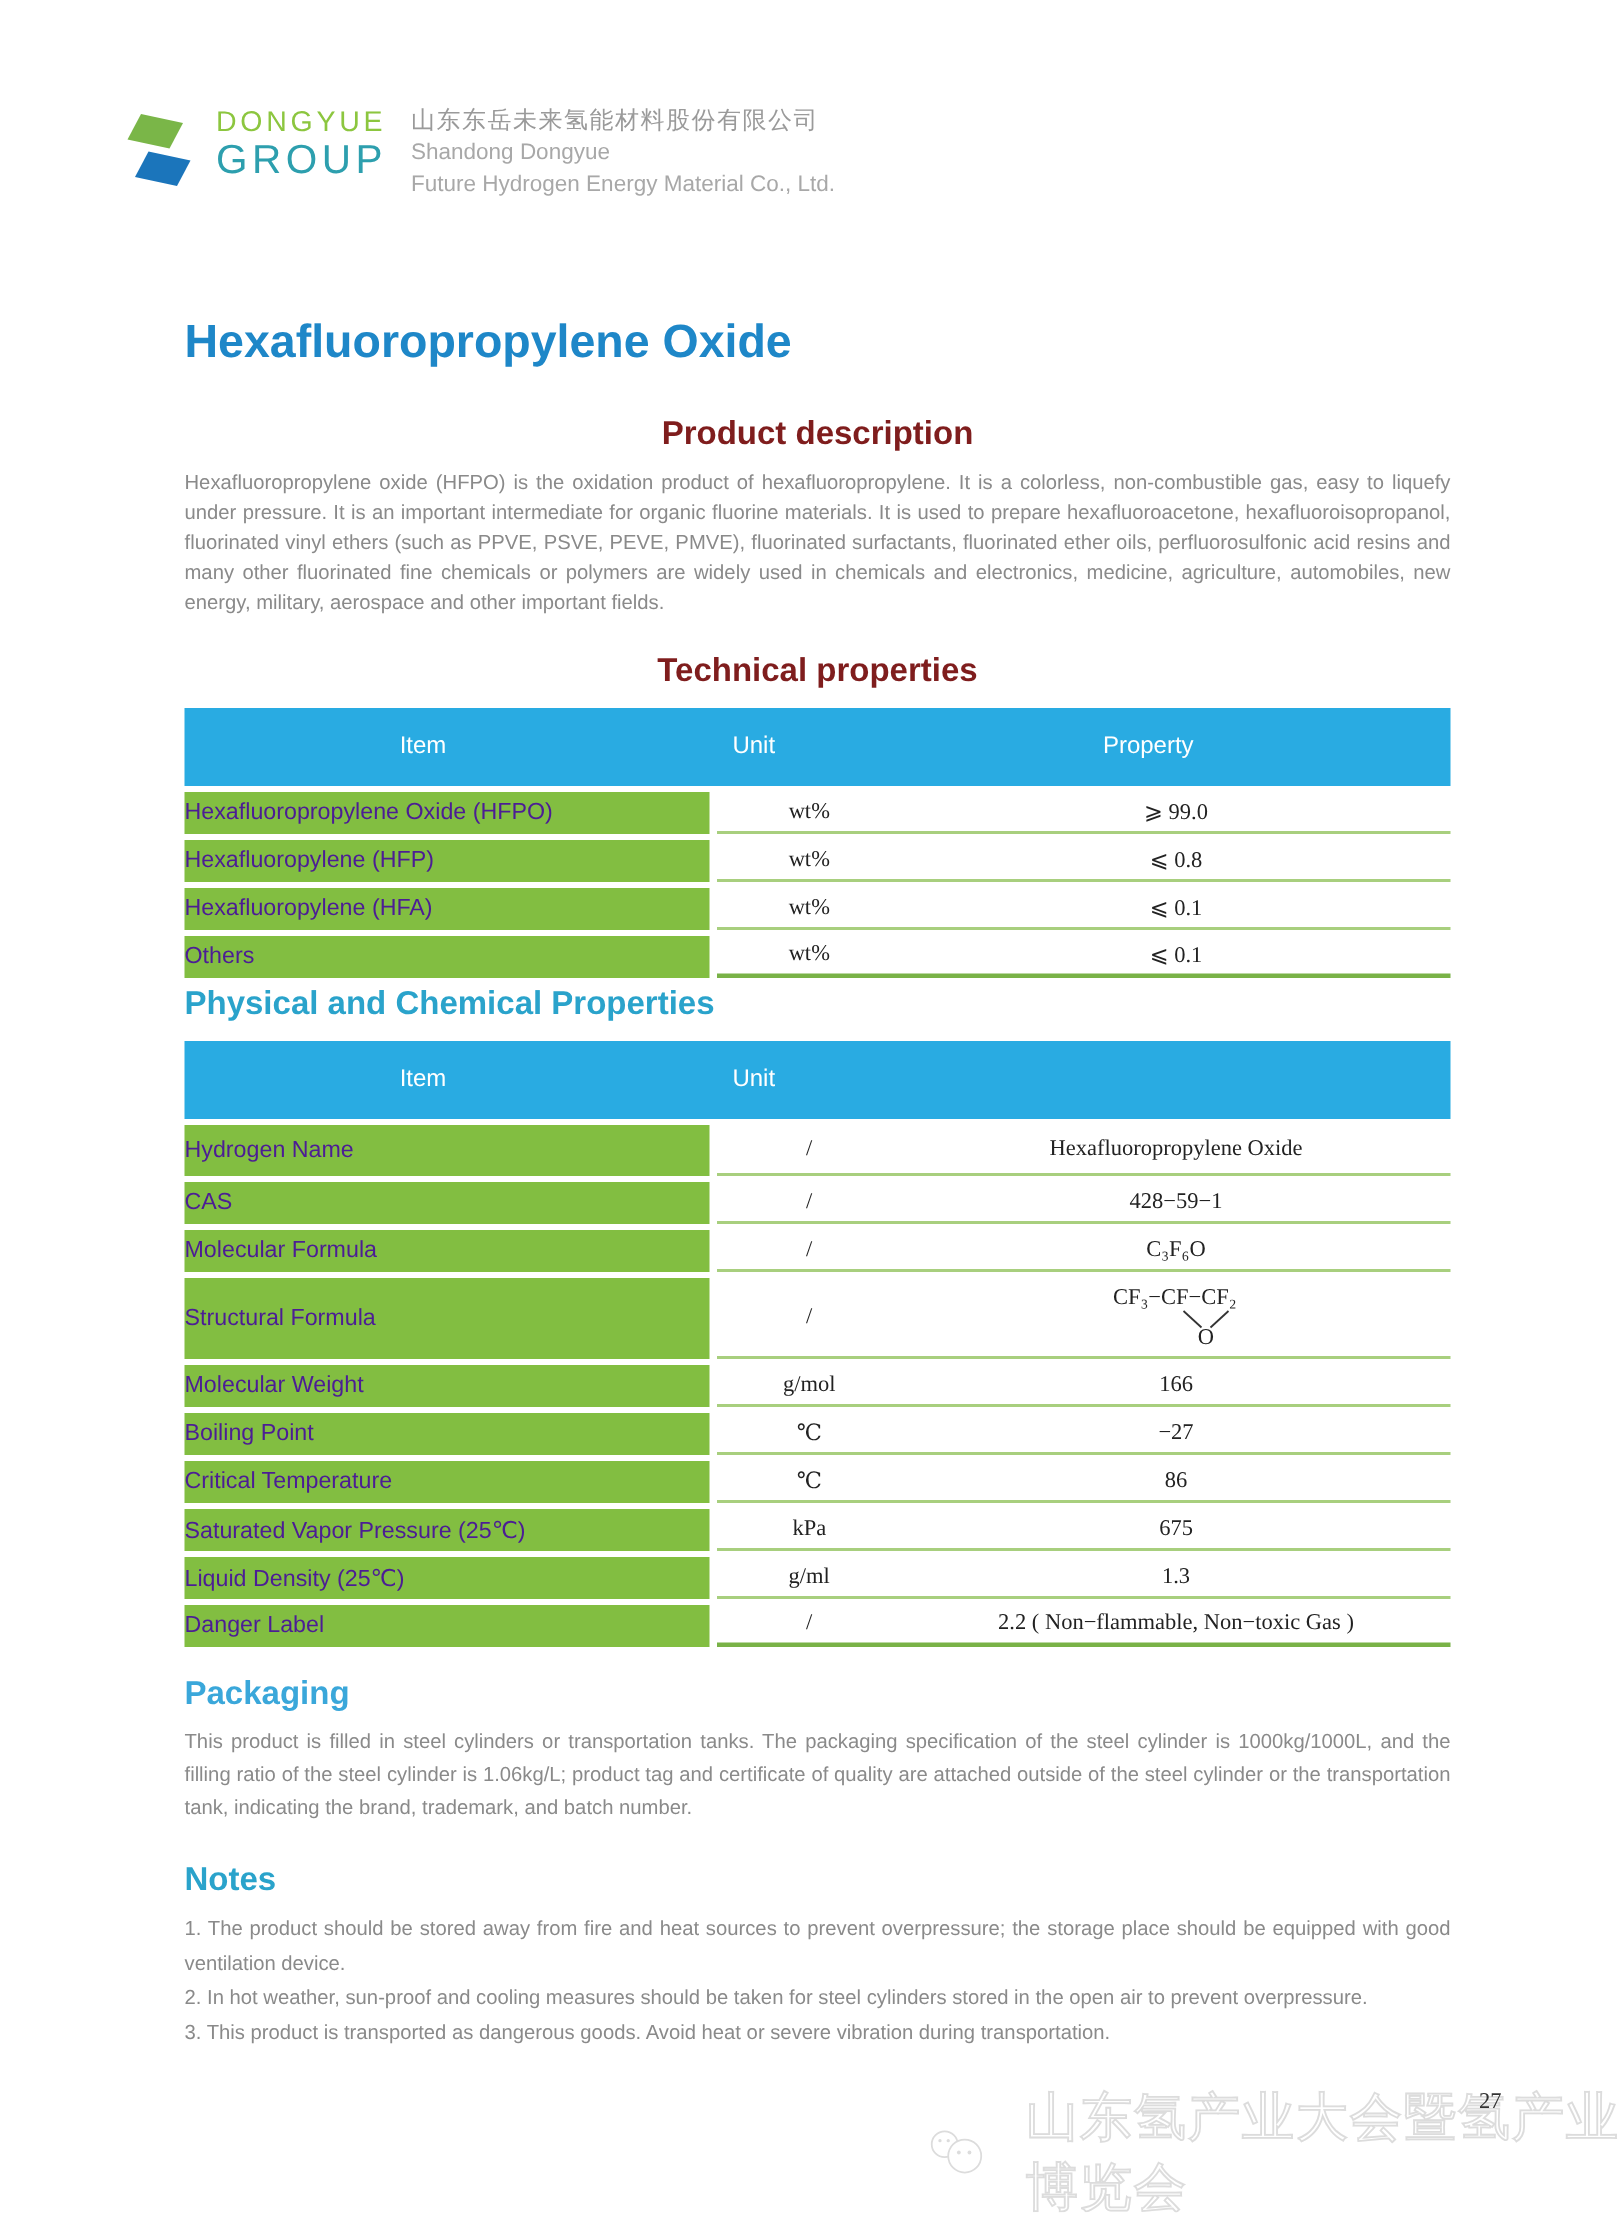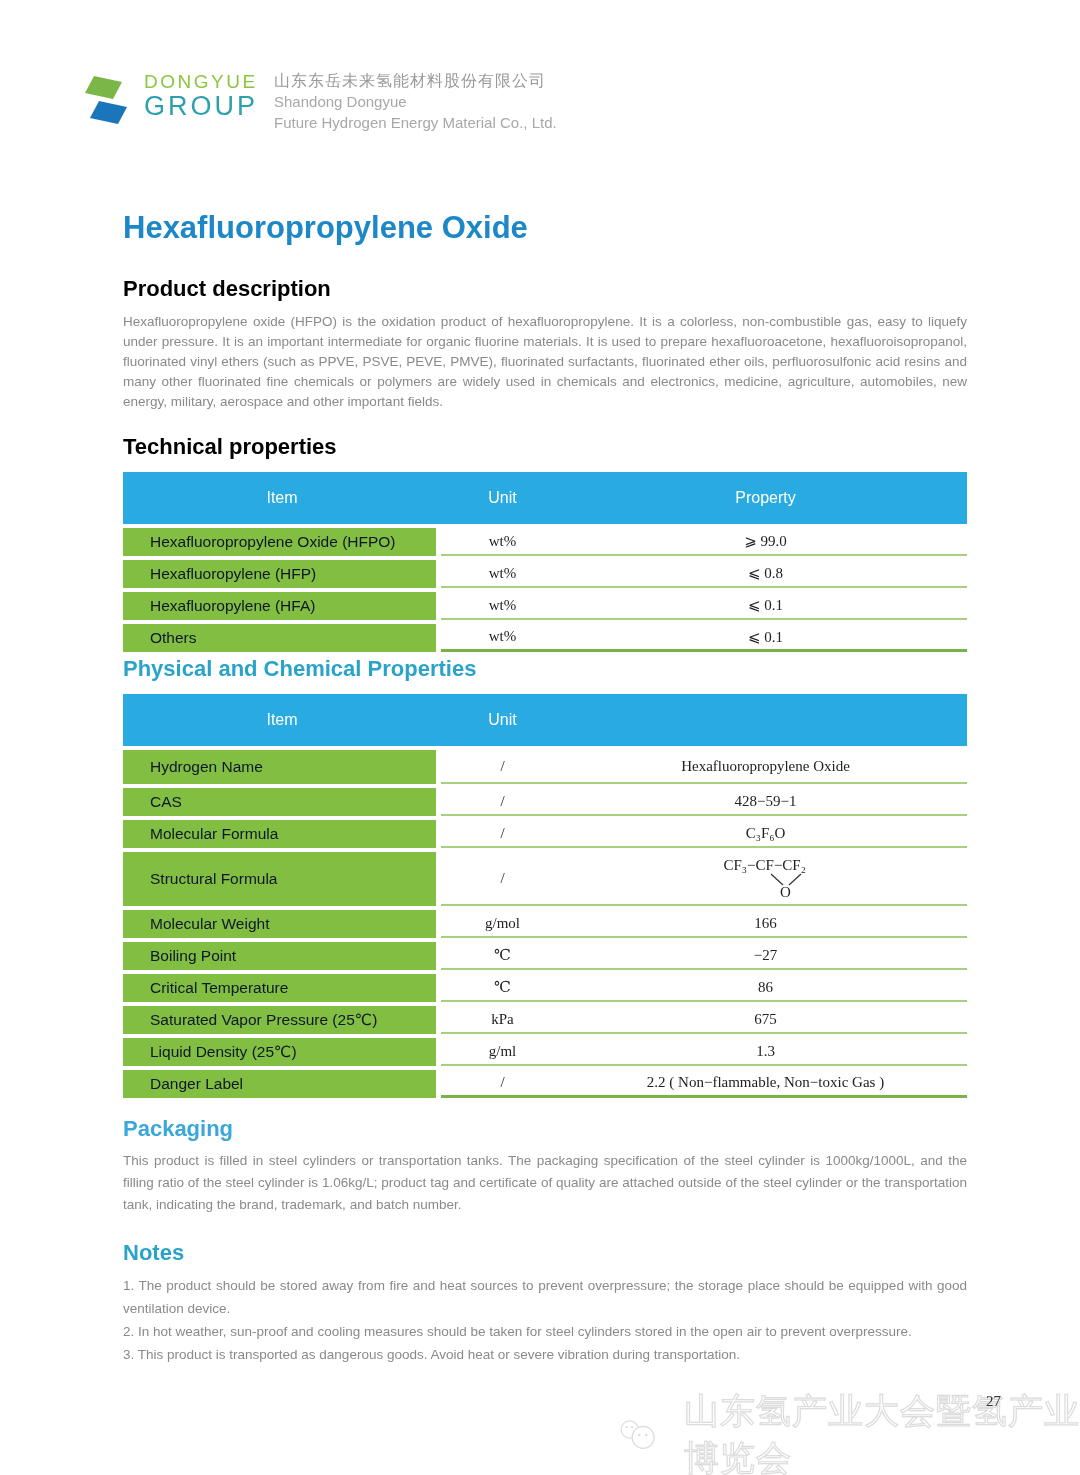--- a/index.html
+++ b/index.html
@@ -17,21 +17,21 @@
   .company { line-height:1.15; }
   .company-cn { color:#9a9a9a; font-size:16px; letter-spacing:1px; }
   .company-en { color:#a8a8a8; font-size:15px; margin-top:3px; }
 
   
   .content { position:absolute; left:123px; top:0; width:844px; }
 
   .doc-title { padding-top:210px; font-size:31px; font-weight:bold; color:#1e87c8; line-height:36px; }
 
   .h-sec { font-size:22px; font-weight:bold; line-height:26px; }
-  .h-blue { color:#000000; }
+  .h-blue { color:#7f1d1d;text-align:center; }
   .h-teal { color:#2aa3cb; }
   .h-light { color:#3aa7da; }
   .h-product { margin-top:30px; }
   .h-tech    { margin-top:22px; }
   .h-phys    { }
   .h-pack    { margin-top:18px; }
   .h-notes   { margin-top:24px; }
 
   .body-text { margin-top:10px; color:#8a8a8a; font-size:13.5px; line-height:20px; text-align:justify; }
   .pack-text { margin-top:8px; line-height:22px; }
@@ -47,22 +47,22 @@
   }
   .th-item { width:318px; text-align:center; }
   .th-unit { width:123px; text-align:center; }
   .th-value { flex:1; text-align:center; }
 
   .trow { display:flex; margin-bottom:4px; height:28px; }
   .trow.h-first { height:34px; }
   .trow.h-struct { height:54px; }
 
   .cell-label {
-    width:313px; background:#82be41; color:#0f172a; font-size:15.5px;
-    display:flex; align-items:center; padding-left:27px; box-sizing:border-box;
+    width:350px; background:#82be41; color:#4c1d95; font-size:15.5px;
+    display:flex; align-items:center; box-sizing:border-box;
   }
   .row-right {
     flex:1; margin-left:5px; display:flex; align-items:center;
     border-bottom:2px solid #a8cf7e; box-sizing:border-box;
   }
   .trow.last .row-right { border-bottom:3px solid #79b247; }
   .cell-unit {
     width:123px; text-align:center;
     font-family:"Liberation Serif","DejaVu Serif","DejaVu Sans",serif;
     font-size:15px; color:#222222;

